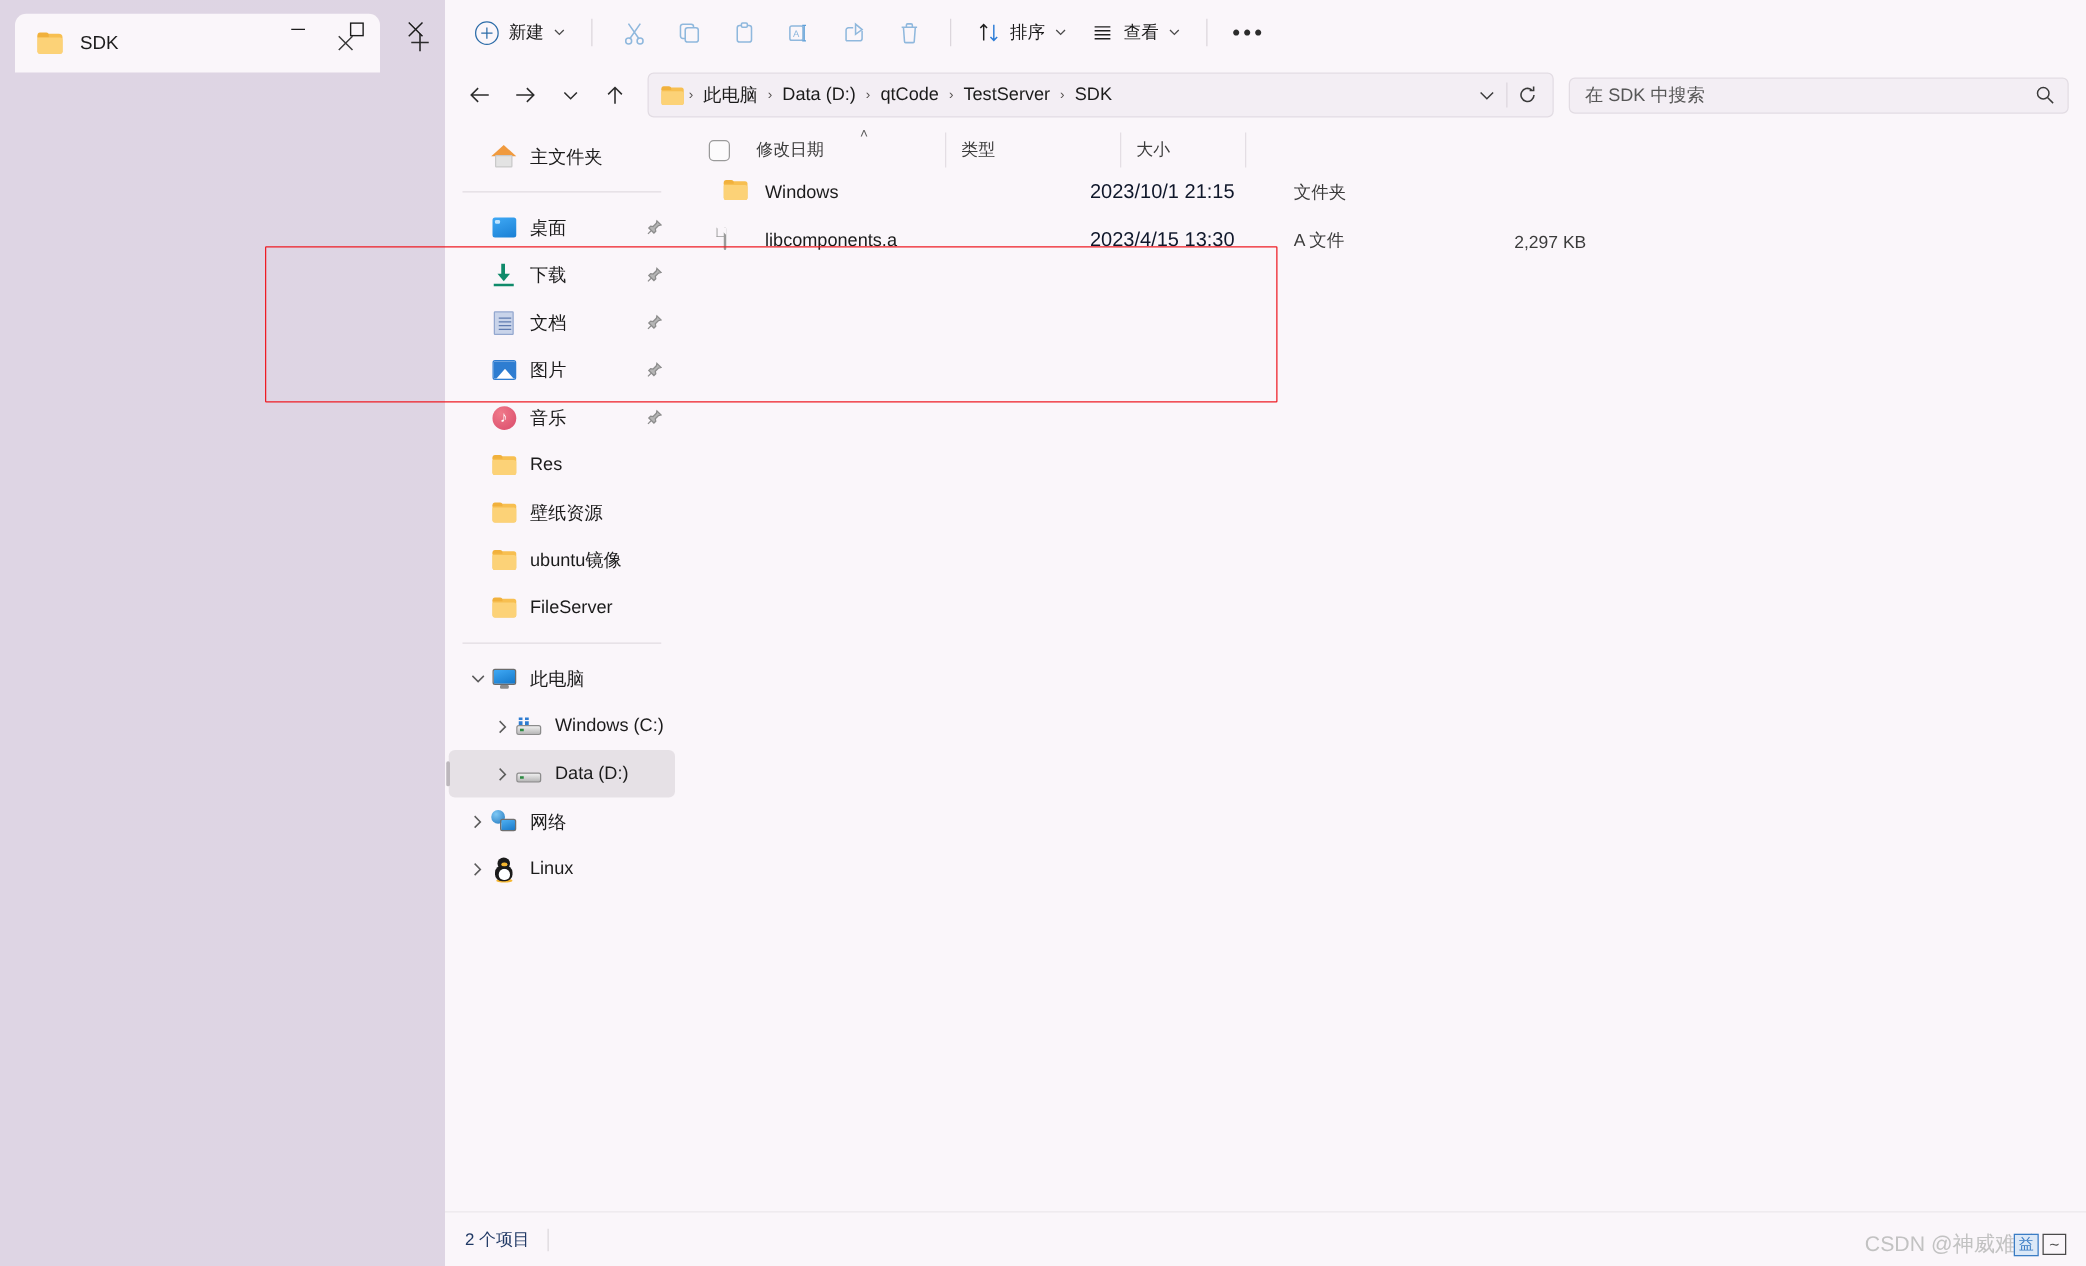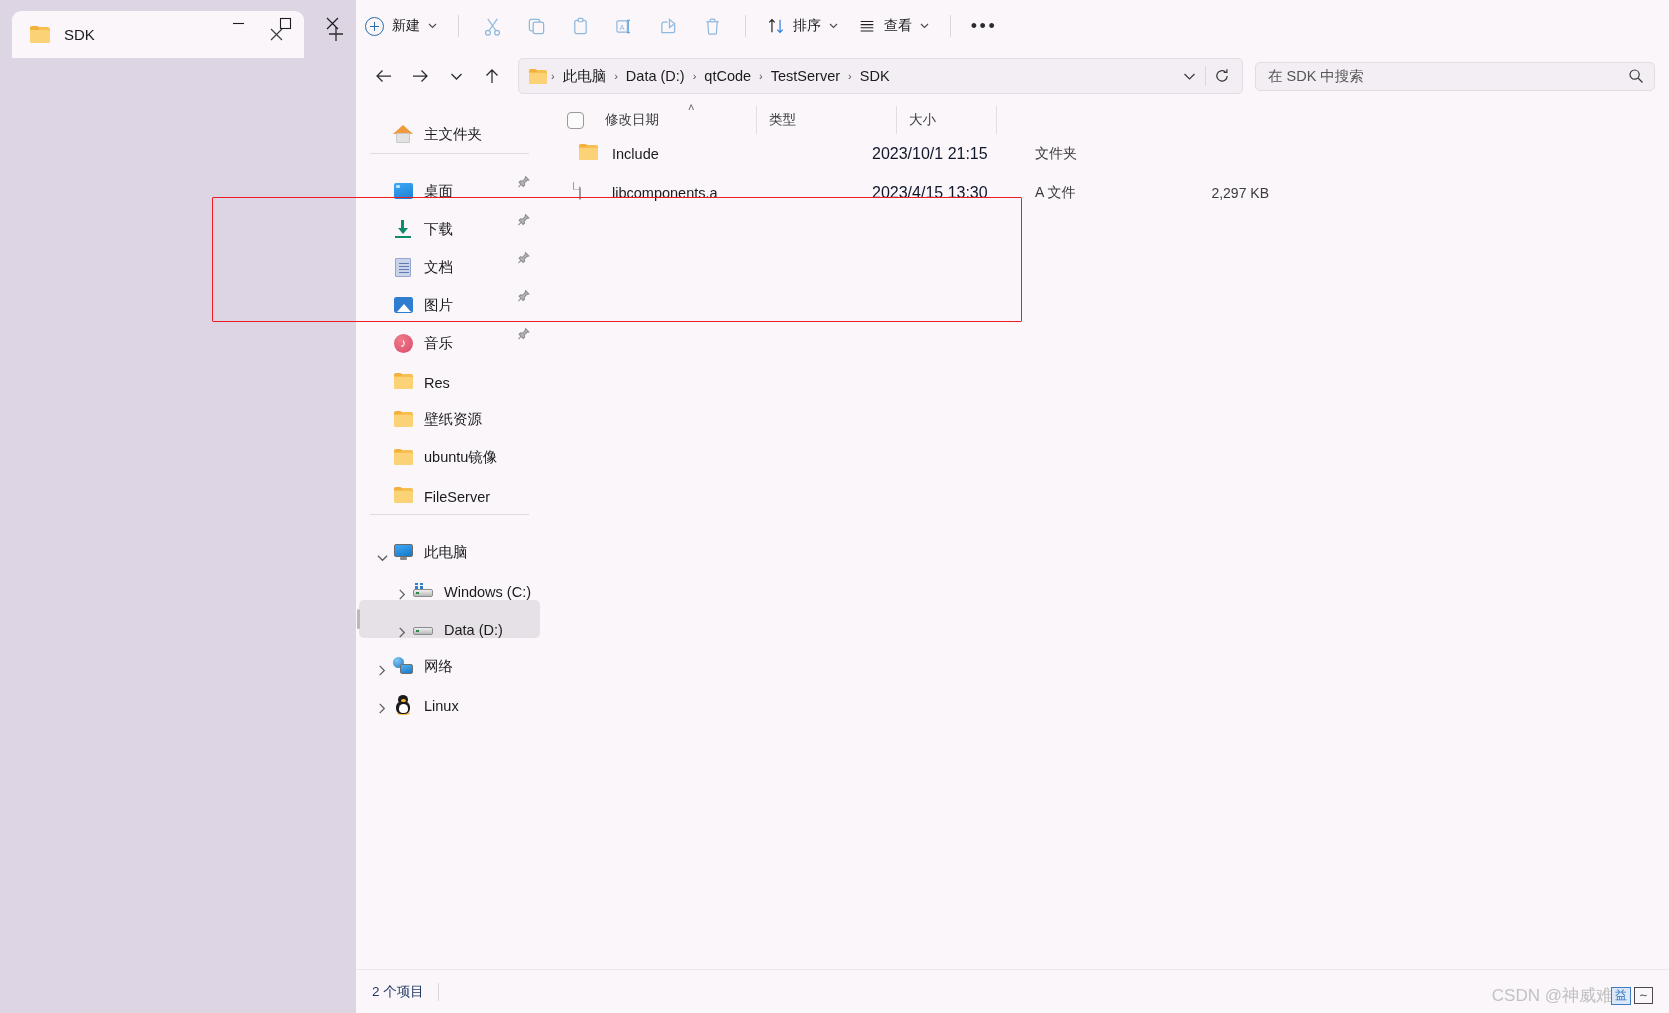--- a/index.html
+++ b/index.html
@@ -70,21 +70,21 @@
   
   .panel {
     flex: 1; display: flex; flex-direction: column;
     background: #faf6fa;
     min-height: 0;
   }
 
   
   .commandbar {
     height: 52px; flex: 0 0 52px;
-    display: flex; align-items: center; padding: 0 0;
+    display: flex; align-items: center; padding: 0 15px;
     gap: 2px;
   }
   .cmd {
     height: 36px; border-radius: 5px;
     display: flex; align-items: center; justify-content: center;
     padding: 0 9px; gap: 8px;
     color: #1c1c1c; font-size: 14px; white-space: nowrap;
   }
   .cmd.icononly { width: 42px; padding: 0; }
   .cmd-label { font-size: 14px; color: #1b1b1b; }
@@ -142,21 +142,21 @@
 
   
   .main { flex: 1; display: flex; min-height: 0; }
 
   
   .sidebar {
     width: 187px; flex: 0 0 187px;
     padding-top: 6px; overflow: hidden; position: relative;
   }
   .nav-item {
-    height: 38px; display: flex; align-items: flex-end;
+    height: 38px; display: flex; align-items: center;
     padding-left: 12px; padding-right: 8px; position: relative;
     border-radius: 5px; margin: 0 3px;
   }
   .nav-item.selected { background: #e6e1e6; }
   .nav-item.selected::before {
     content: ""; position: absolute; left: -2px; top: 9px;
     width: 3px; height: 20px; background: #bcb7bc; border-radius: 2px;
   }
   .nav-expander {
     width: 22px; flex: 0 0 22px; font-size: 11px; color: #5b5b5b;
@@ -770,21 +770,21 @@
           <div class="col col-tail"></div>
           <span class="sort-caret">˄</span>
         </div>
 
         <div class="rows">
           <div class="row">
             <span class="cell cell-name">
               <span class="file-icon">
                 <span class="ic-folder" style="margin-top:2px"><span class="b"></span><span class="t"></span><span class="f"></span></span>
               </span>
-              <span>Include</span>
+              <span>Windows</span>
             </span>
             <span class="cell cell-date">2023/10/1 21:15</span>
             <span class="cell cell-type">文件夹</span>
             <span class="cell cell-size"></span>
           </div>
 
           <div class="row">
             <span class="cell cell-name">
               <span class="file-icon">
                 <span class="doc-icon" style="margin-top:1px"></span>

